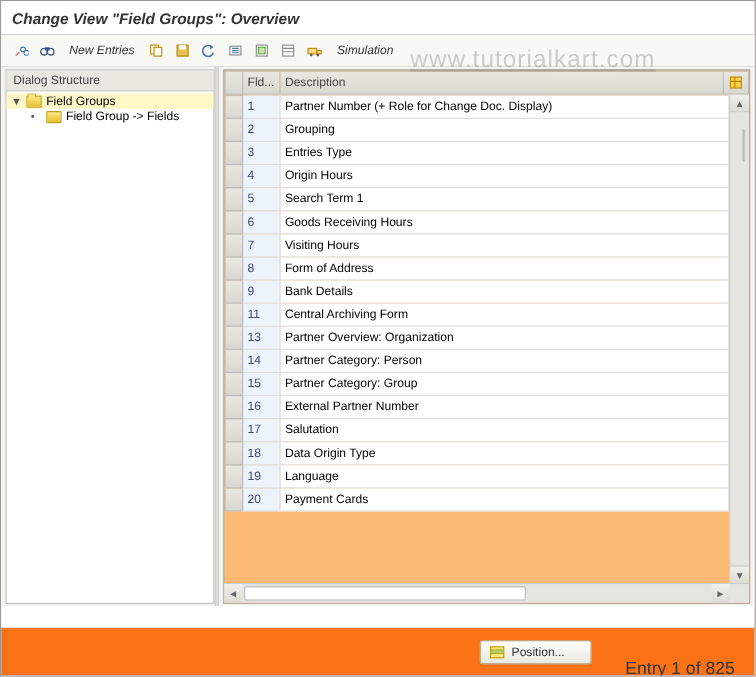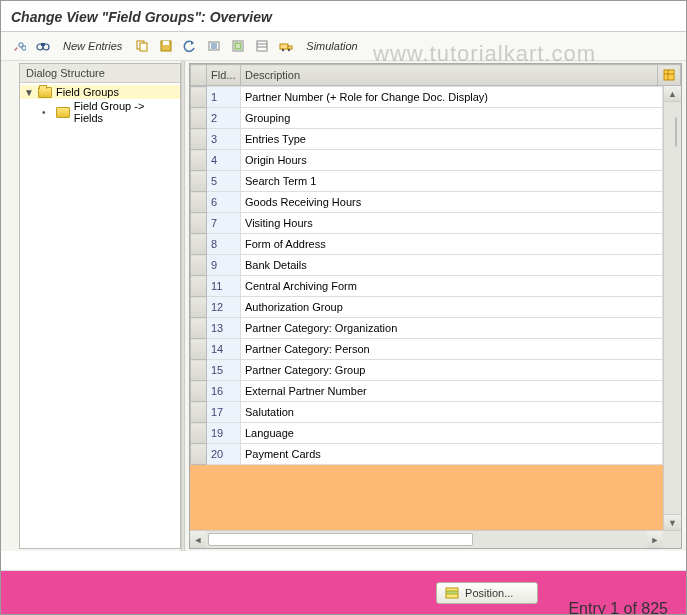--- a/index.html
+++ b/index.html
@@ -45,24 +45,24 @@
       display: flex;
       align-items: center;
       font-style: italic;
     }
     .content {
       display: flex;
       height: 490px;
       background: #f5f5f0;
     }
     .tree-panel {
-      width: 162px;
+      width: 190px;
       background: #fff;
       border: 1px solid #bbb;
-      margin: 2px 0 2px 18px;
+      margin: 2px 0 2px 4px;
       display: flex;
       flex-direction: column;
     }
     .tree-header {
       background: #e8e8e0;
       border-bottom: 1px solid #ccc;
       padding: 3px 6px;
       font-size: 11px;
       color: #444;
     }
@@ -200,21 +200,21 @@
       border: 1px solid #bbb;
       border-radius: 2px;
     }
     .hscroll .spacer { width: 18px; }
     .footer {
       display: flex;
       align-items: center;
       justify-content: flex-end;
       gap: 30px;
       padding: 8px 18px 8px 8px;
-      background: #ec4899;
+      background: #f97316;
       position: absolute;
       bottom: 0; left: 0; right: 0;
       height: 44px;
       border-top: 1px solid #ddd;
     }
     .pos-btn {
       display: flex;
       align-items: center;
       gap: 6px;
       padding: 3px 24px 3px 8px;
@@ -228,20 +228,21 @@
     }
     .entry-label { font-size: 16px; color: #333; margin-top: 33px; }
     .watermark {
       position: absolute;
       top: 40px; right: 90px;
       color: rgba(128,128,128,0.38);
       font-size: 22px;
       letter-spacing: 1px;
       pointer-events: none;
       font-family: Arial;
+      text-decoration: underline;
     }
     svg { display: block; }
   </style>
 </head>
 <body>
 
 <div class="title-bar">Change View "Field Groups": Overview</div>
 <div class="divider"></div>
 
 <div class="toolbar">
@@ -397,47 +398,47 @@
                   <td class="fld-col">9</td>
                   <td colspan="2">Bank Details</td>
                 </tr>
                 <tr>
                   <td class="sel-col"></td>
                   <td class="fld-col">11</td>
                   <td colspan="2">Central Archiving Form</td>
                 </tr>
                 <tr>
                   <td class="sel-col"></td>
-                  <td class="fld-col">12</td>
-                  <td colspan="2">Authorization Group</td>
-                </tr>
-                <tr>
-                  <td class="sel-col"></td>
                   <td class="fld-col">13</td>
-                  <td colspan="2">Partner Category: Organization</td>
+                  <td colspan="2">Partner Overview: Organization</td>
                 </tr>
                 <tr>
                   <td class="sel-col"></td>
                   <td class="fld-col">14</td>
                   <td colspan="2">Partner Category: Person</td>
                 </tr>
                 <tr>
                   <td class="sel-col"></td>
                   <td class="fld-col">15</td>
                   <td colspan="2">Partner Category: Group</td>
                 </tr>
                 <tr>
                   <td class="sel-col"></td>
                   <td class="fld-col">16</td>
                   <td colspan="2">External Partner Number</td>
                 </tr>
                 <tr>
                   <td class="sel-col"></td>
                   <td class="fld-col">17</td>
                   <td colspan="2">Salutation</td>
+                </tr>
+                <tr>
+                  <td class="sel-col"></td>
+                  <td class="fld-col">18</td>
+                  <td colspan="2">Data Origin Type</td>
                 </tr>
                 <tr>
                   <td class="sel-col"></td>
                   <td class="fld-col">19</td>
                   <td colspan="2">Language</td>
                 </tr>
                 <tr>
                   <td class="sel-col"></td>
                   <td class="fld-col">20</td>
                   <td colspan="2">Payment Cards</td>

